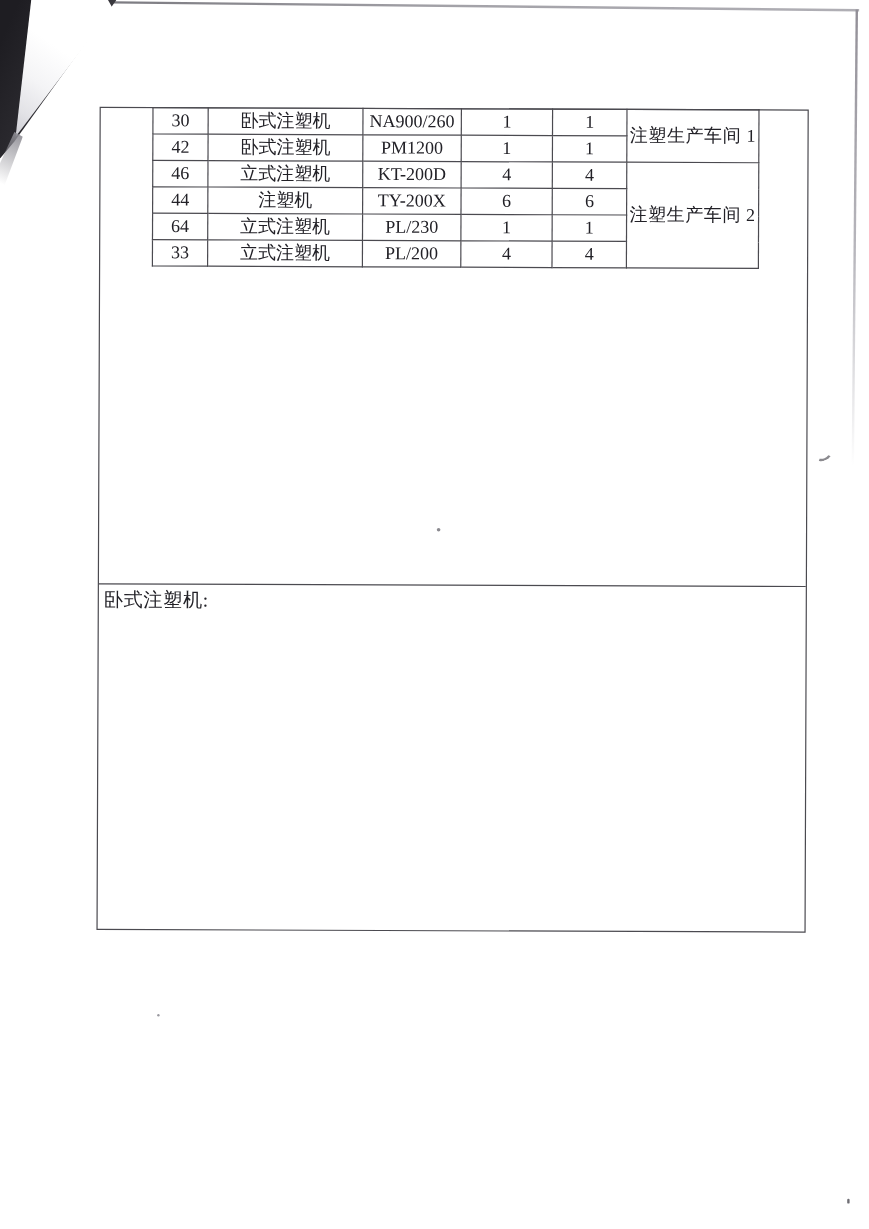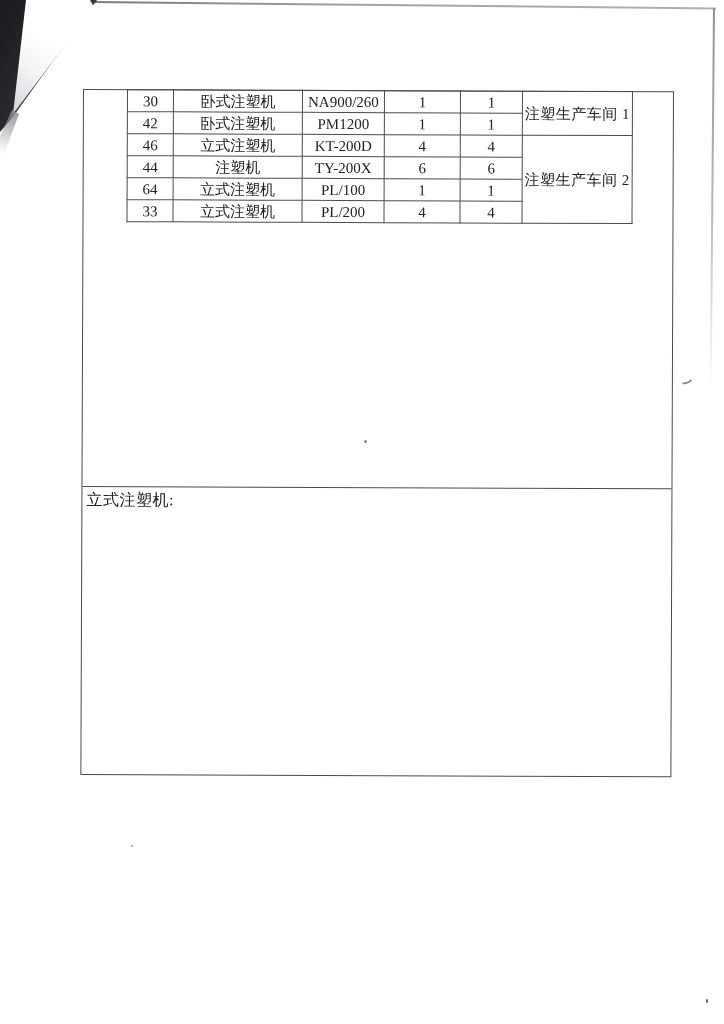--- a/index.html
+++ b/index.html
@@ -151,31 +151,31 @@
         <tr>
           <td>44</td>
           <td>注塑机</td>
           <td>TY-200X</td>
           <td>6</td>
           <td>6</td>
         </tr>
         <tr>
           <td>64</td>
           <td>立式注塑机</td>
-          <td>PL/100</td>
+          <td>PL/230</td>
           <td>1</td>
           <td>1</td>
         </tr>
         <tr>
           <td>33</td>
           <td>立式注塑机</td>
           <td>PL/200</td>
           <td>4</td>
           <td>4</td>
         </tr>
       </tbody>
     </table>
 
     <div class="section-divider"></div>
-    <div class="env-label">立式注塑机:</div>
+    <div class="env-label">卧式注塑机:</div>
   </div>
 
 </div>
 
 </body></html>

